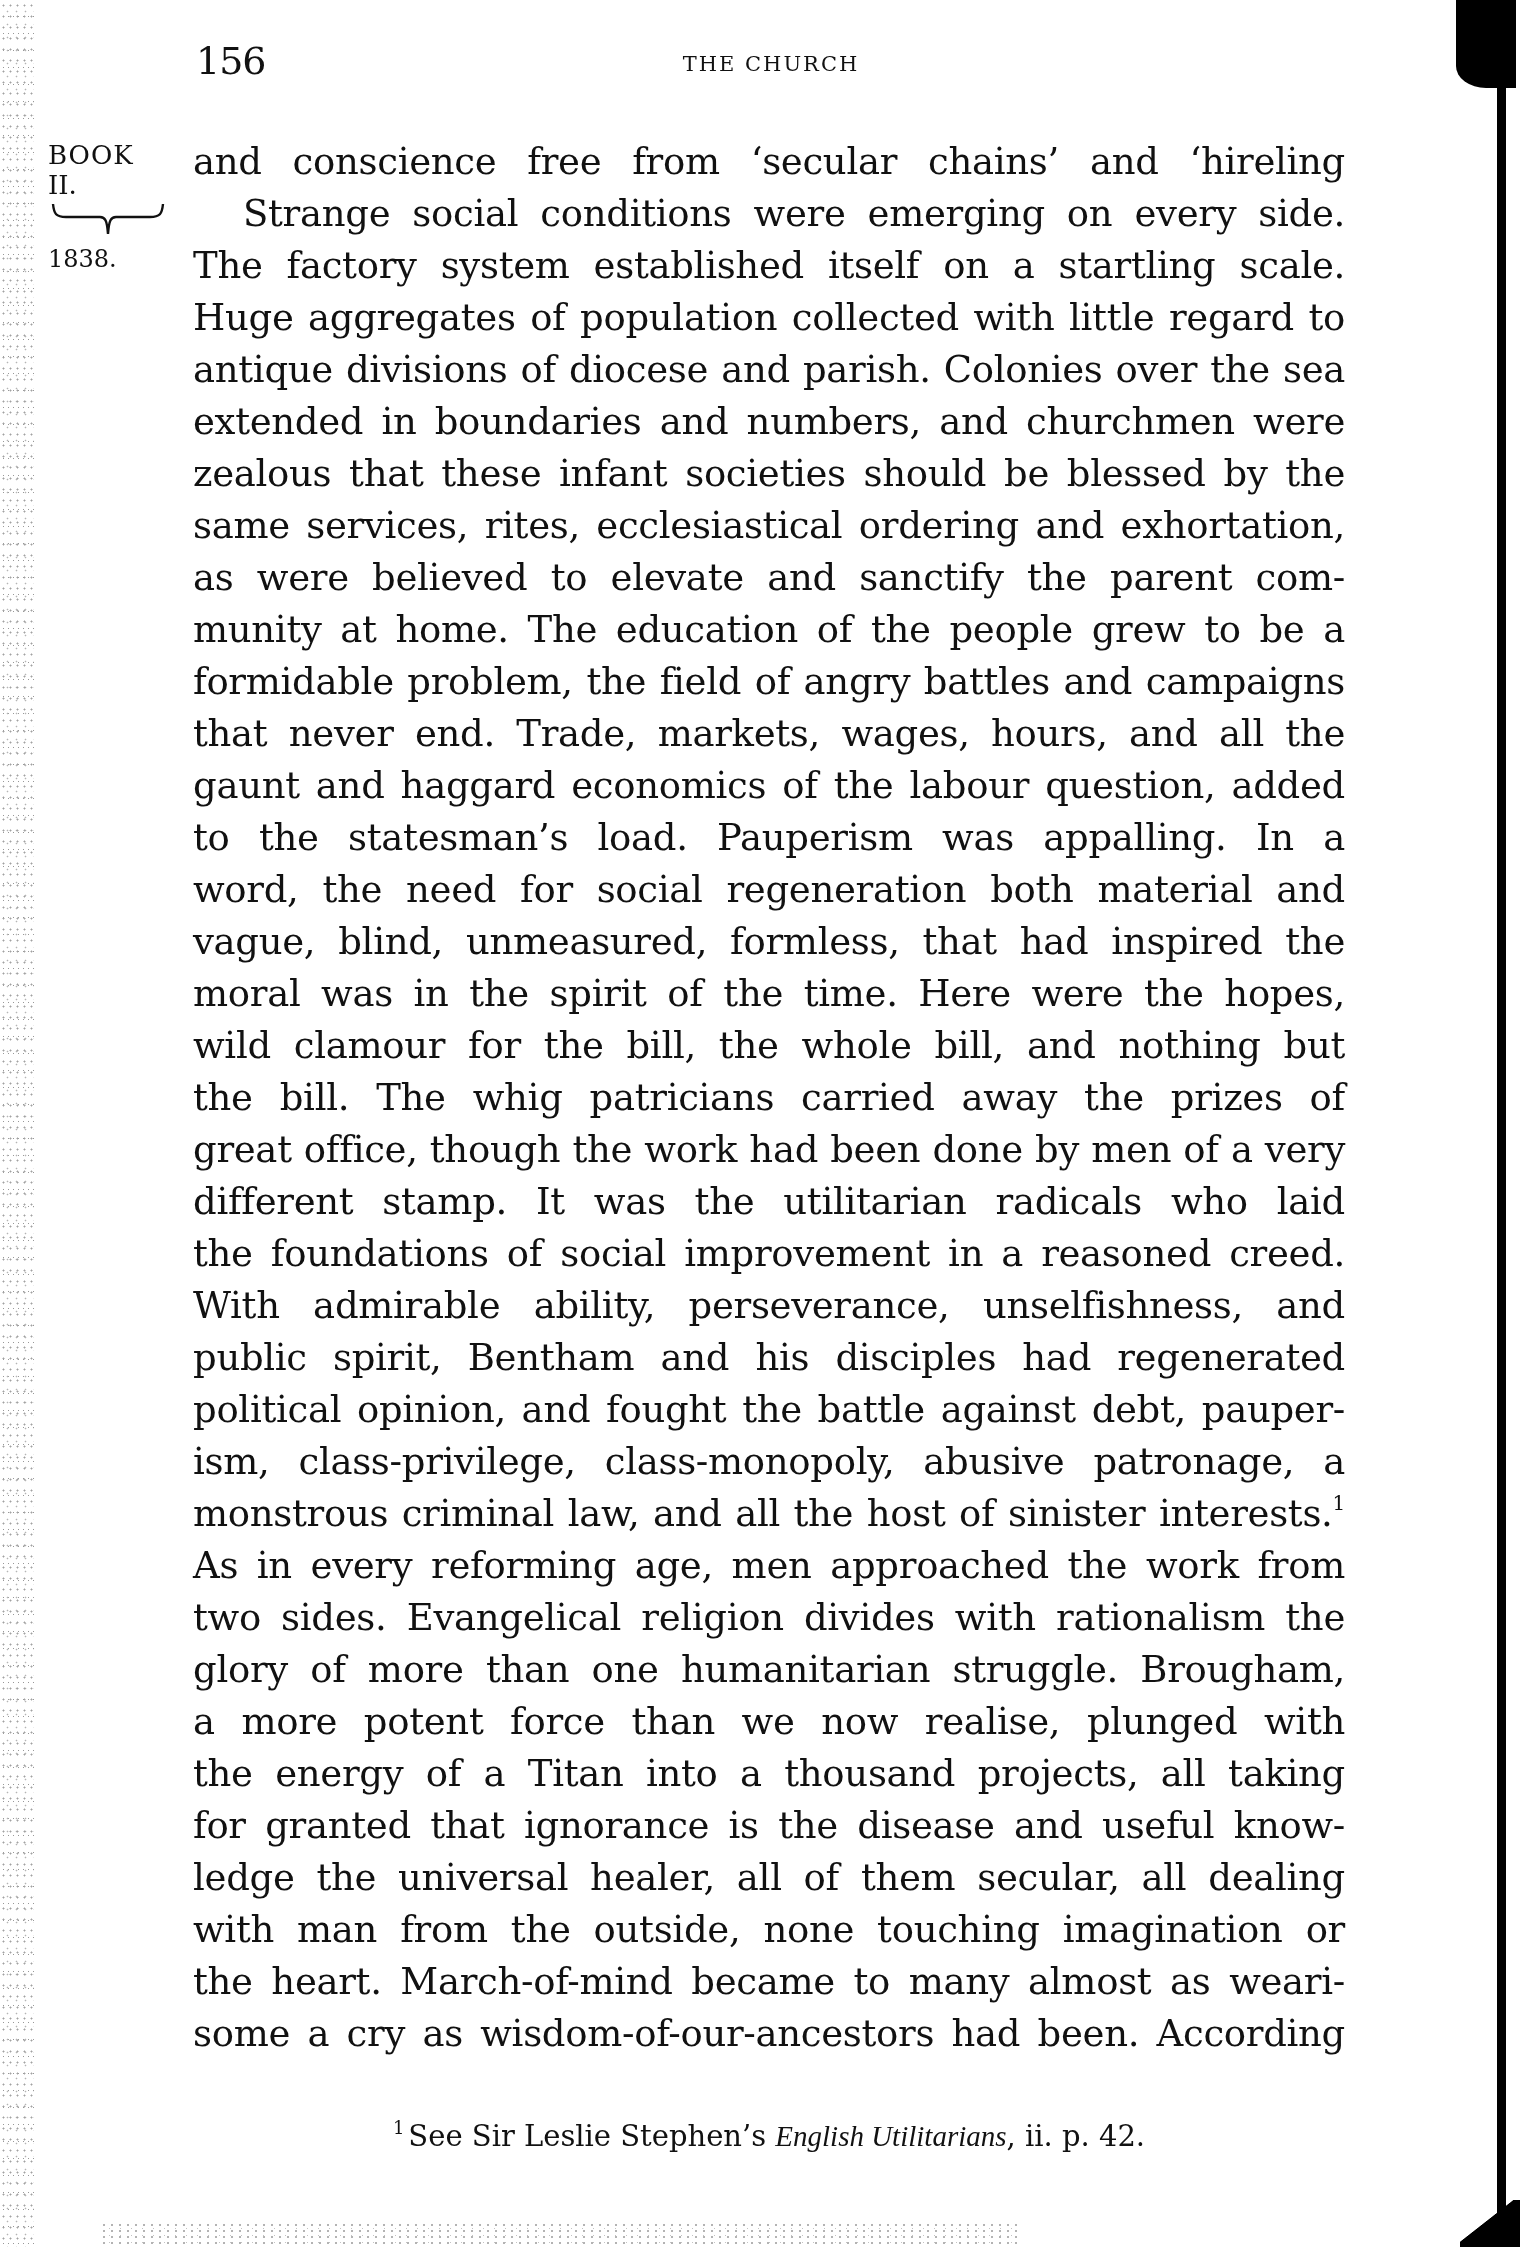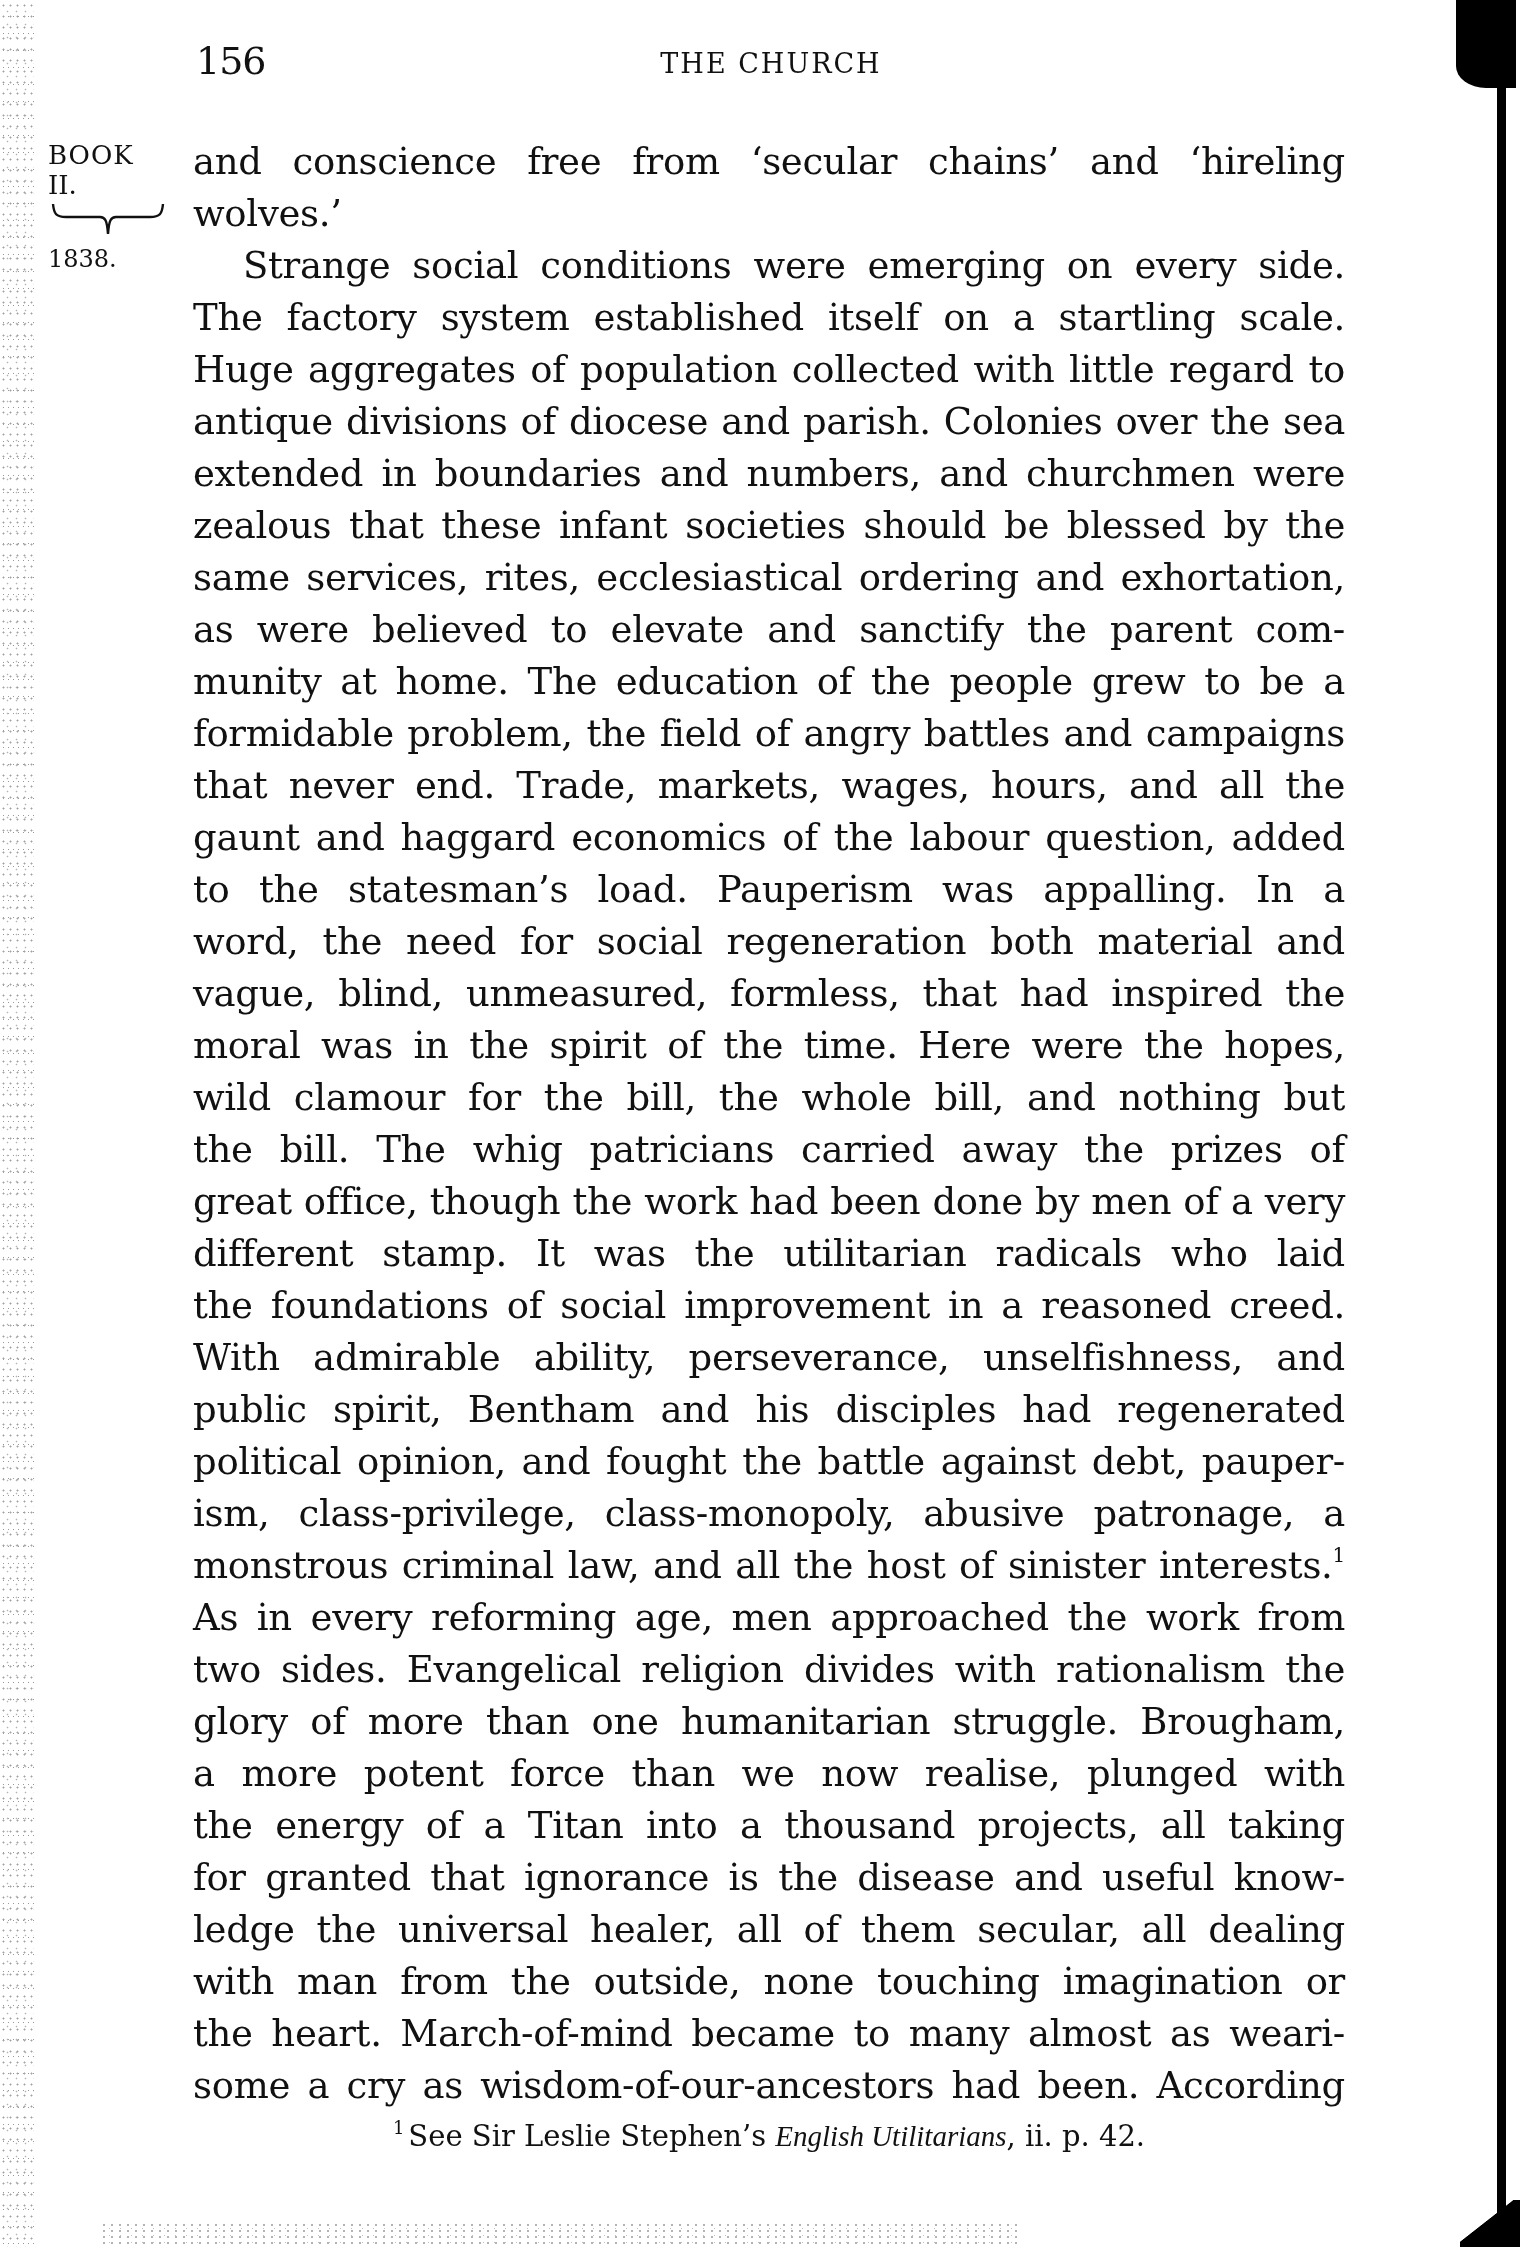--- a/index.html
+++ b/index.html
@@ -74,21 +74,21 @@
       left: 196px; top: 38px;
       font-size: 38px;
       line-height: 46px;
       letter-spacing: -1px;
     }
     .running-title {
       position: absolute;
       left: 196px; width: 1150px;
       top: 44px;
       text-align: center;
-      font-size: 27px;
+      font-size: 21px;
       letter-spacing: 2px;
       line-height: 40px;
     }
 
     
     .margin-note {
       position: absolute;
       left: 48px; top: 140px;
       width: 120px;
       text-align: left;
@@ -166,21 +166,20 @@
     <div class="book">BOOK</div>
     <div class="vol">II.</div>
     <svg class="brace" viewBox="0 0 116 34">
       <path d="M3 2 C4 12 6 15 16 15 L50 15 C55 15 57 18 58 32 C59 18 61 15 66 15 L100 15 C110 15 112 12 113 2" fill="none" stroke="#111" stroke-width="2.4"></path>
     </svg>
     <div class="year">1838.</div>
   </div>
 
   <div class="body-text" id="body-text">
       <span class="line"><span>and conscience free from ‘secular chains’ and ‘hireling</span></span>
-      <span class="line last-of-para"><span>wolves.’</span></span>
       <span class="line indent"><span>Strange social conditions were emerging on every side.</span></span>
       <span class="line"><span>The factory system established itself on a startling scale.</span></span>
       <span class="line"><span>Huge aggregates of population collected with little regard to</span></span>
       <span class="line"><span>antique divisions of diocese and parish.  Colonies over the sea</span></span>
       <span class="line"><span>extended in boundaries and numbers, and churchmen were</span></span>
       <span class="line"><span>zealous that these infant societies should be blessed by the</span></span>
       <span class="line"><span>same services, rites, ecclesiastical ordering and exhortation,</span></span>
       <span class="line"><span>as were believed to elevate and sanctify the parent com-</span></span>
       <span class="line"><span>munity at home.  The education of the people grew to be a</span></span>
       <span class="line"><span>formidable problem, the field of angry battles and campaigns</span></span>

